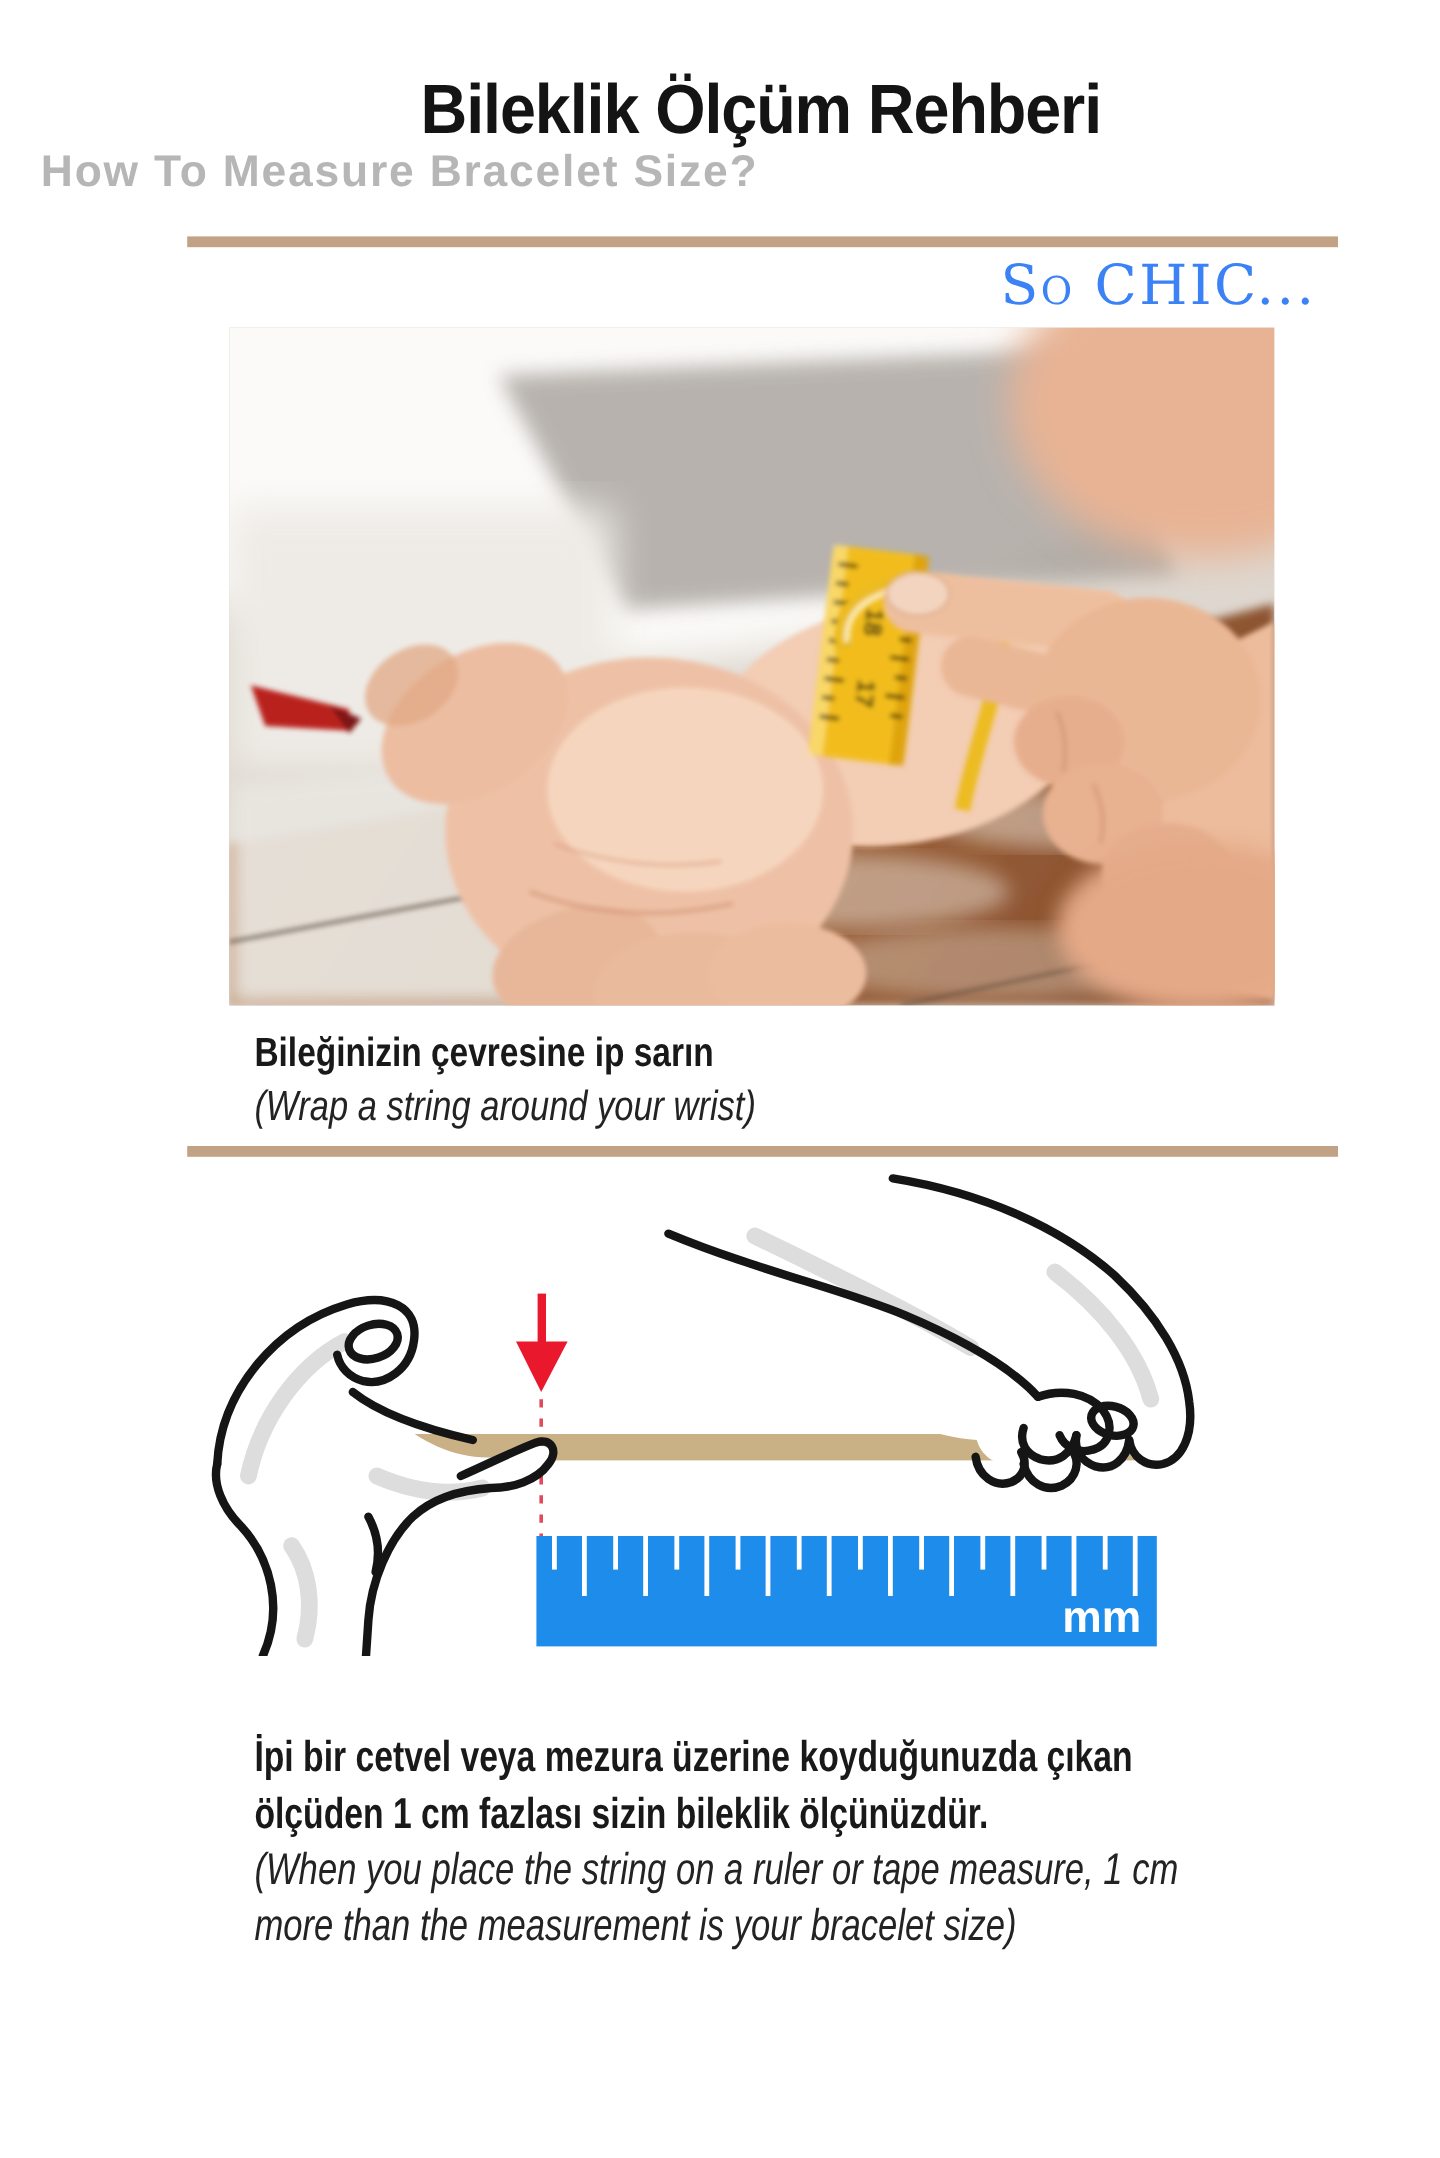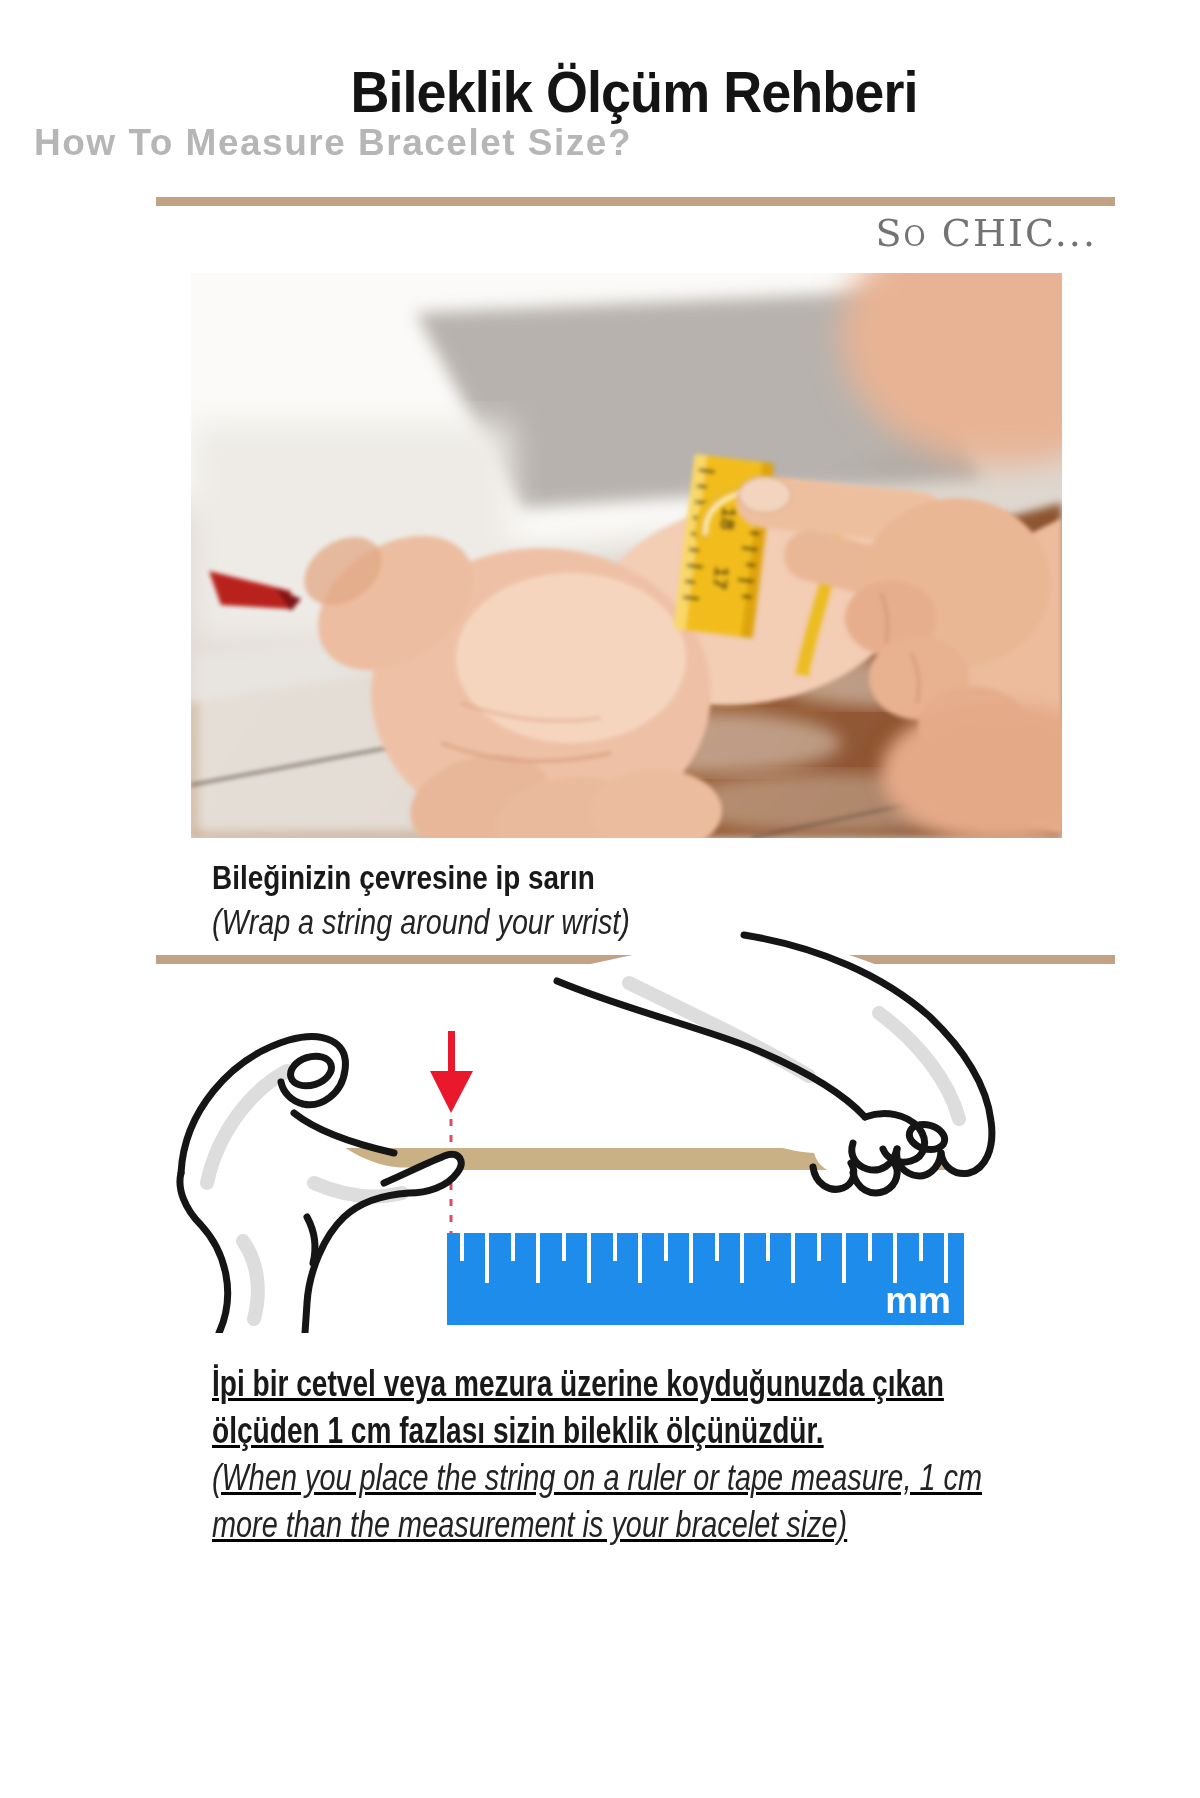--- a/index.html
+++ b/index.html
@@ -10,33 +10,33 @@
          font-size:58px;font-weight:800;color:#141414;letter-spacing:-1px;line-height:1.1;
          transform:scaleX(.93);}
   .subtitle{position:absolute;left:0;top:122px;width:1200px;
             font-size:37px;font-weight:700;color:var(--subtitle-gray);letter-spacing:1.5px;}
 
   .divider{position:absolute;left:122px;width:959px;height:9px;background:var(--divider-tan);}
   .divider-1{top:197px;}
   .divider-2{top:955px;}
 
   .brand{position:absolute;right:137px;top:214px;font-family:"DejaVu Serif","Liberation Serif",serif;
-         font-variant:small-caps;font-size:38px;color:#737373;letter-spacing:2px;line-height:1;}
+         font-variant:small-caps;font-size:46px;color:#3b82f6;letter-spacing:2px;line-height:1;}
 
   .photo{position:absolute;left:157px;top:273px;width:871px;height:565px;overflow:hidden;background:#ddd6ce;}
   .photo svg{display:block;}
 
   .cap1-tr{position:absolute;left:178px;top:858px;font-size:34px;font-weight:700;color:#191919;
            transform:scaleX(.82);transform-origin:left center;letter-spacing:0;white-space:nowrap;}
   .cap1-en{position:absolute;left:178px;top:902px;font-size:35px;font-style:italic;color:#232323;
            transform:scaleX(.82);transform-origin:left center;white-space:nowrap;}
 
-  .illu{position:absolute;left:125px;top:921px;width:960px;height:412px;}
-
-  .cap2{position:absolute;left:178px;top:1360px;width:900px;line-height:47px;text-decoration:underline;}
+  .illu{position:absolute;left:125px;top:968px;width:960px;height:412px;}
+
+  .cap2{position:absolute;left:178px;top:1440px;width:900px;line-height:47px;}
   .cap2 .tr{font-size:36px;font-weight:700;color:#191919;display:block;
             transform:scaleX(.78);transform-origin:left center;white-space:nowrap;}
   .cap2 .en{font-size:37px;font-style:italic;color:#232323;display:block;
             transform:scaleX(.78);transform-origin:left center;white-space:nowrap;}
 
   .ruler-rect{fill:var(--ruler-blue);}
   .string-bar{fill:var(--string-tan);}
   .arrow-red{fill:var(--arrow-red);}
   .dash-red{stroke:#e04a5c;}
   .hand-fill{fill:#ffffff;stroke:none;}

